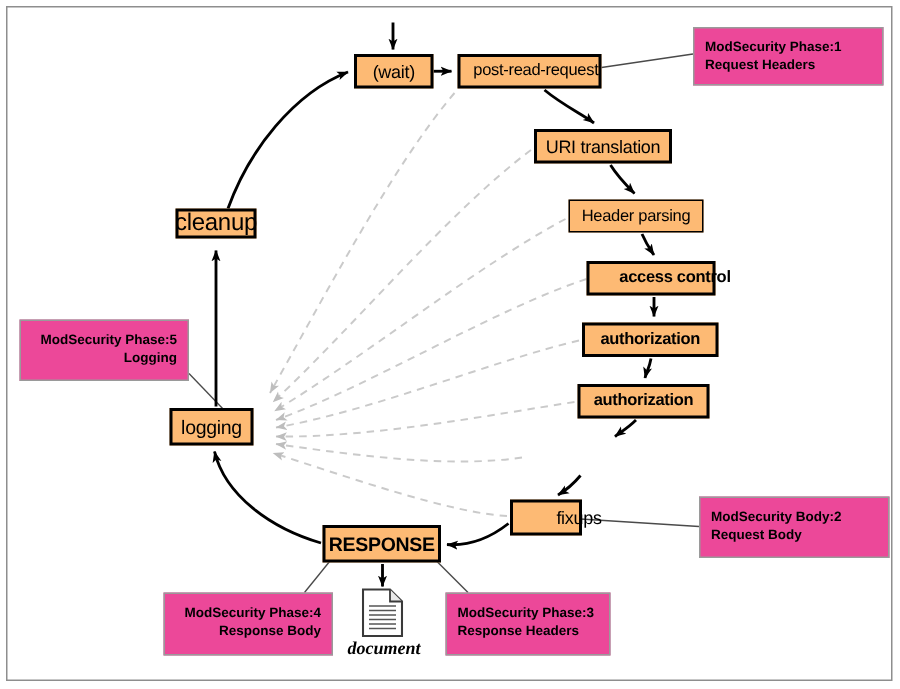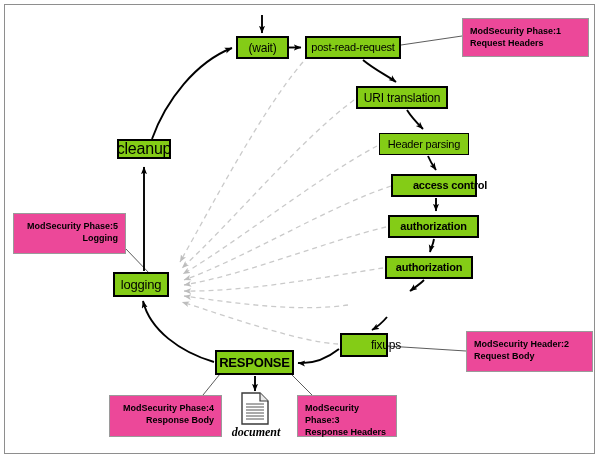--- a/index.html
+++ b/index.html
@@ -29,21 +29,21 @@
     pointer-events: none;
   }
   svg#wires {
     position: absolute;
     left: 0; top: 0;
     width: 600px; height: 459px;
   }
   .node {
     position: absolute;
     box-sizing: border-box;
-    background: #84cc16;
+    background: #fdba74;
     border: 1px solid #000;
     display: flex;
     align-items: center;
     justify-content: center;
     text-align: center;
     color: #000;
     white-space: nowrap;
     font-family: "Liberation Sans", sans-serif;
     letter-spacing: -0.2px;
   }
@@ -137,21 +137,21 @@
       <path d="M144,271 L144,167"></path>
       <path d="M152,139 C166,100 196,62 232,48"></path>
       <path d="M255,376 L255,391"></path>
     </g>
   </svg>
 
   <div class="node thick" style="left:236px;top:36px;width:53px;height:23px;font-size:12px;">
     <span>(wait)</span>
   </div>
 
-  <div class="node thick" style="left:305px;top:36px;width:96px;height:23px;font-size:11px;">
+  <div class="node thick" style="left:305px;top:36px;width:96px;height:23px;font-size:11px;justify-content:flex-end;">
     <span>post-read-request</span>
   </div>
 
   <div class="node thick" style="left:356px;top:86px;width:92px;height:23px;font-size:12px;">
     <span>URI translation</span>
   </div>
 
   <div class="node" style="left:379px;top:133px;width:90px;height:22px;font-size:11px;">
     <span>Header parsing</span>
   </div>
@@ -184,25 +184,25 @@
   <div class="node thick" style="left:117px;top:139px;width:54px;height:20px;font-size:16px;">
     <span>cleanup</span>
   </div>
 
   <div class="phase left" style="left:462px;top:18px;width:127px;height:39px;">
     <div>ModSecurity Phase:1</div>
     <div>Request Headers</div>
   </div>
 
   <div class="phase left" style="left:466px;top:331px;width:127px;height:41px;">
-    <div>ModSecurity Header:2</div>
+    <div>ModSecurity Body:2</div>
     <div>Request Body</div>
   </div>
 
-  <div class="phase left" style="left:297px;top:395px;width:100px;height:42px;">
+  <div class="phase left" style="left:297px;top:395px;width:110px;height:42px;">
     <div>ModSecurity Phase:3</div>
     <div>Response Headers</div>
   </div>
 
   <div class="phase right" style="left:109px;top:395px;width:113px;height:42px;">
     <div>ModSecurity Phase:4</div>
     <div>Response Body</div>
   </div>
 
   <div class="phase right" style="left:13px;top:213px;width:113px;height:41px;">

